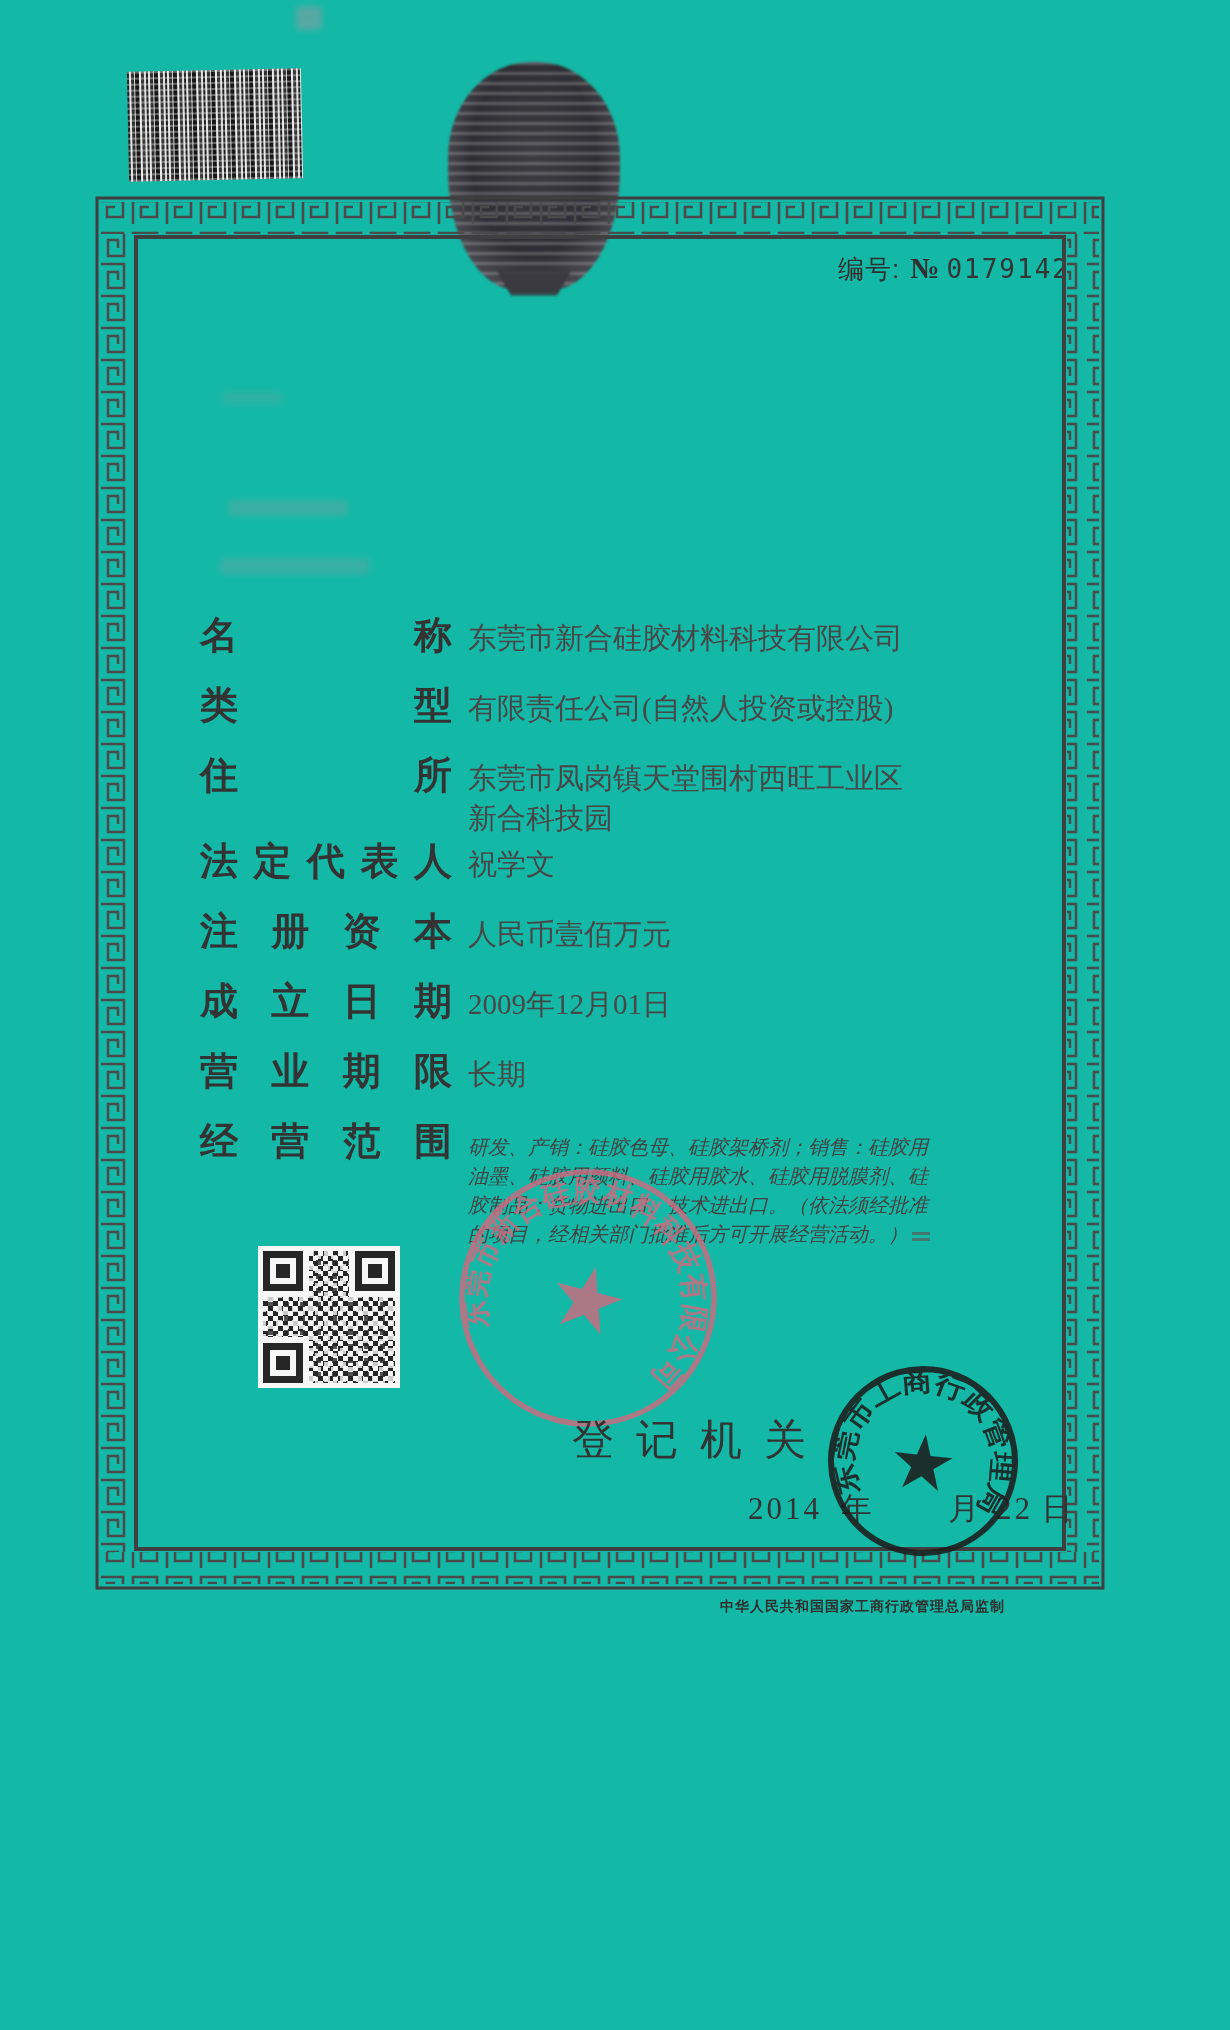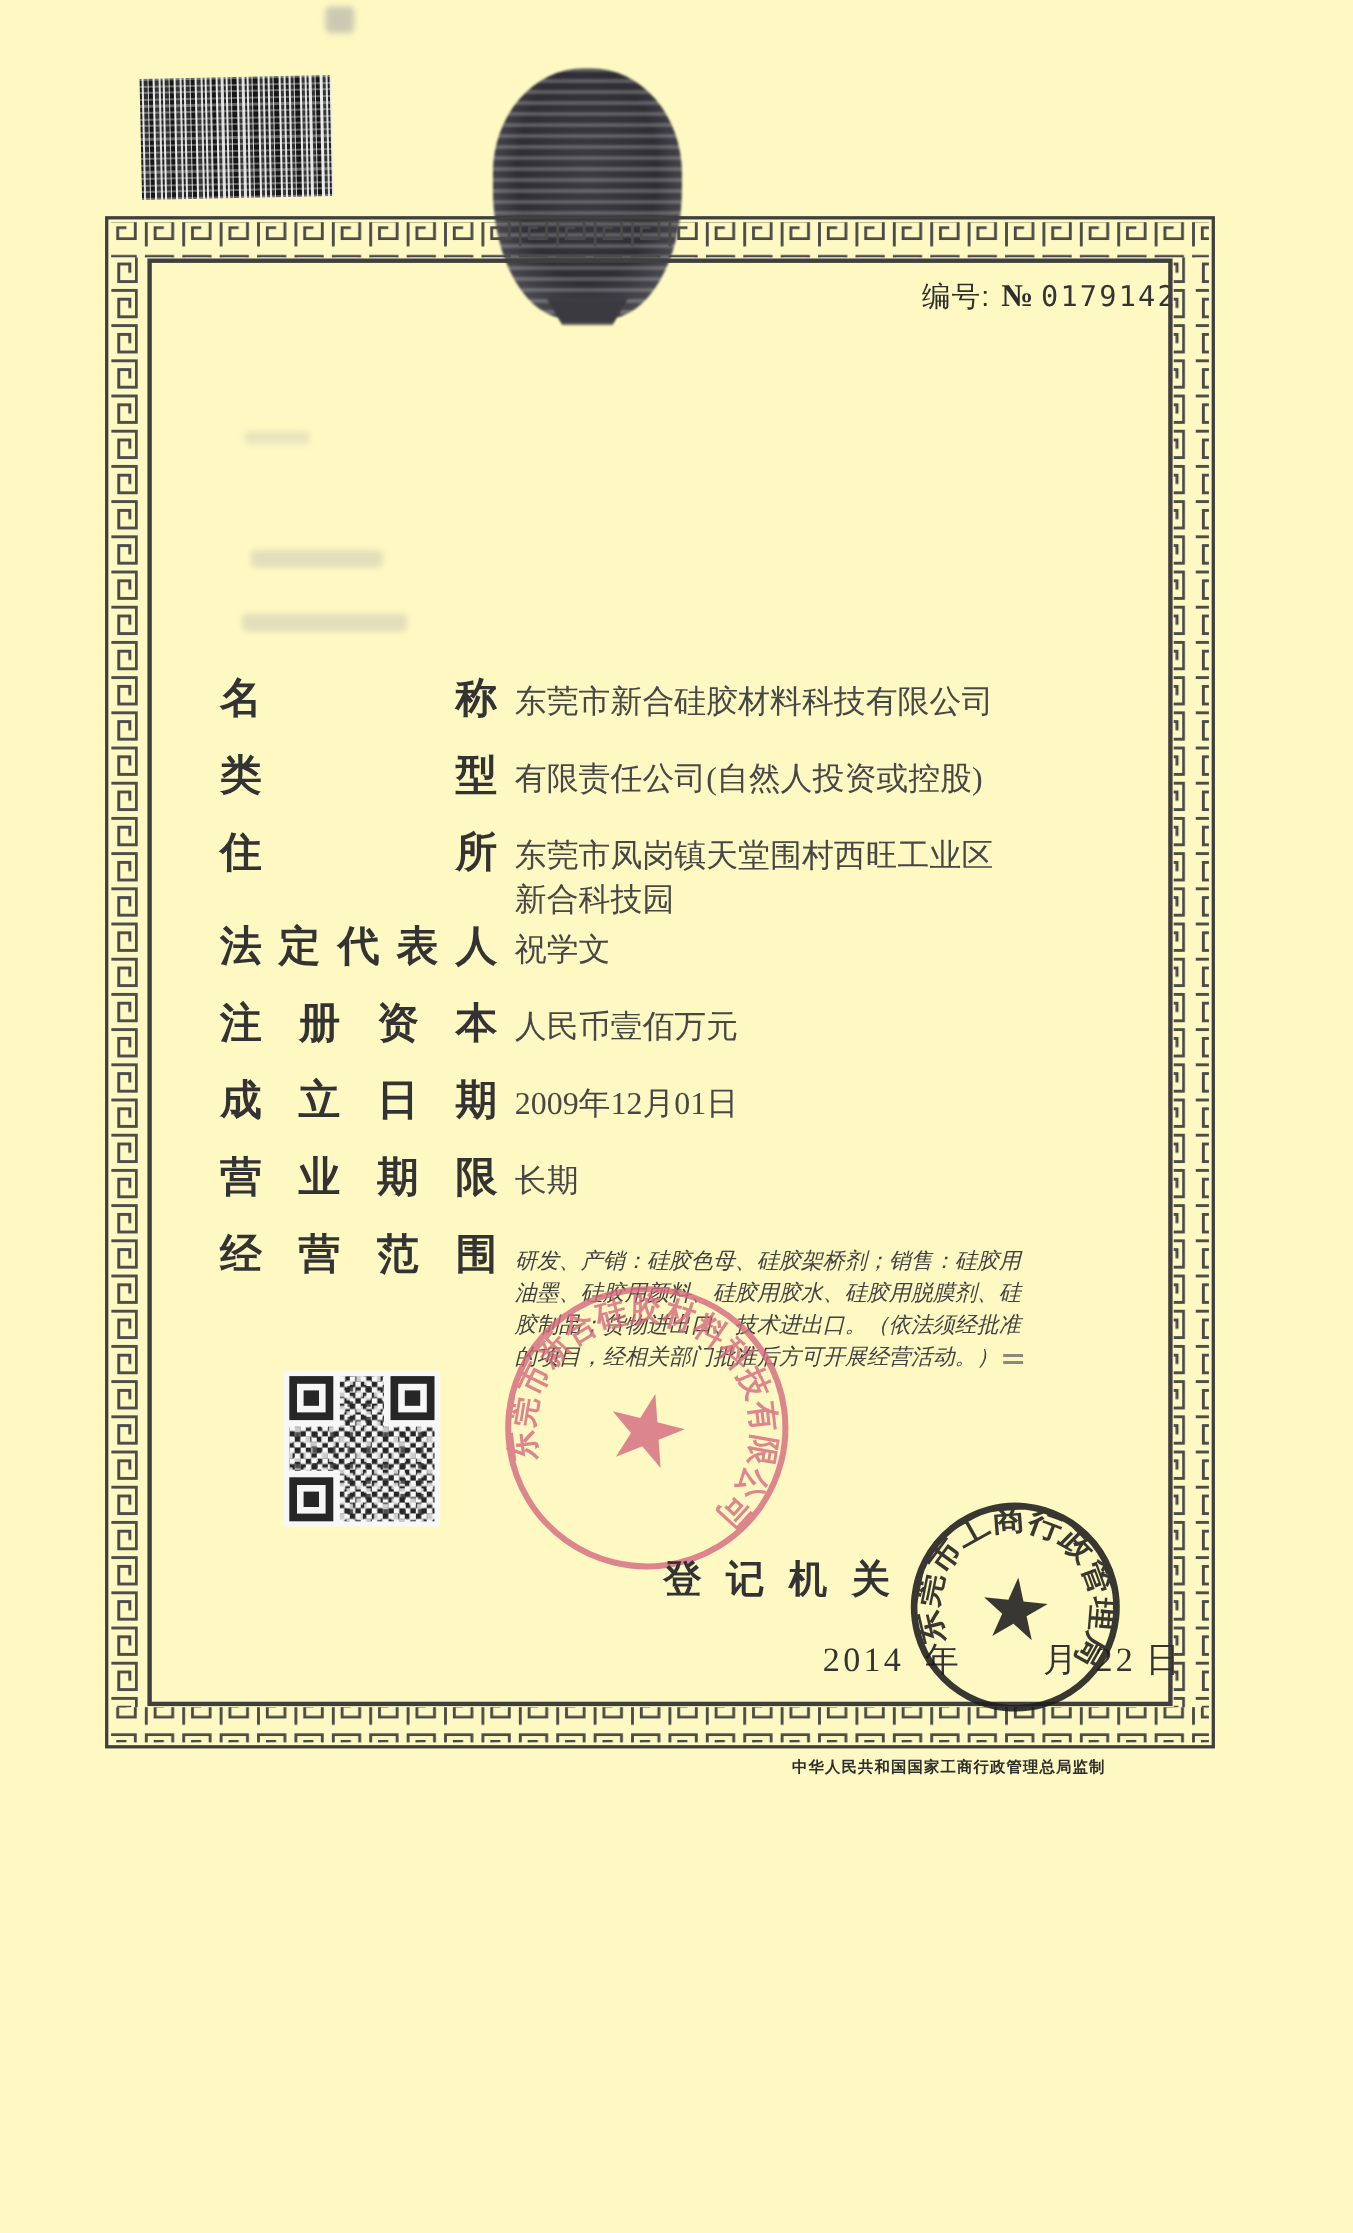--- a/index.html
+++ b/index.html
@@ -1,16 +1,16 @@
 <!DOCTYPE html>
 <html><head>
 <meta charset="utf-8">
 <style>
   html,body{margin:0;padding:0;background:#ffffff;}
-  .page{position:relative;width:1230px;height:2030px;background:#fef9c3;overflow:hidden;
+  .page{position:relative;width:1230px;height:2030px;background:#14b8a6;overflow:hidden;
         font-family:"Liberation Sans",sans-serif;color:#3a3a3a;}
 
   
   .barcode{position:absolute;left:128px;top:70px;width:174px;height:110px;
     background:
       repeating-linear-gradient(0deg, rgba(255,255,255,.35) 0 2px, rgba(0,0,0,0) 2px 6px),
       repeating-linear-gradient(90deg,#1b1b1b 0 2px,#e9e9e9 2px 4px,#2c2c2c 4px 7px,#d6d6d6 7px 8px,#101010 8px 12px,#efefef 12px 14px,#333 14px 17px,#e2e2e2 17px 19px);
     transform:rotate(-1.2deg);filter:blur(.4px) contrast(.95);}
   .emblem{position:absolute;left:448px;top:62px;width:172px;height:228px;
     background:
@@ -46,21 +46,21 @@
     font-size:38px;font-weight:600;color:#333;line-height:46px;}
   .f-value{margin-left:16px;font-family:"Liberation Serif",serif;font-size:29px;
     color:#474747;line-height:40px;}
   .row-scope .f-value{font-size:20px;line-height:29px;width:575px;margin-top:6px;color:#424242;font-style:italic;}
   .scope-smudge{display:inline-block;width:18px;height:10px;vertical-align:middle;
     background:repeating-linear-gradient(0deg,#5a5a5a 0 3px,transparent 3px 6px);opacity:.7;margin-left:4px;}
 
   
   .qr{position:absolute;left:258px;top:1246px;}
   .stamp-red{position:absolute;left:448px;top:1158px;opacity:.8;filter:blur(.3px);}
-  .registry{position:absolute;left:603px;top:1412px;font-size:35px;font-weight:700;
+  .registry{position:absolute;left:572px;top:1412px;font-size:42px;font-weight:400;
     color:#333;letter-spacing:22px;white-space:nowrap;z-index:2;}
   .dateline{position:absolute;left:748px;top:1488px;font-size:31px;color:#333;
     white-space:nowrap;z-index:1;}
   .dateline .d-num{font-family:"Liberation Serif",serif;letter-spacing:3px;}
   .dateline .sp-y{margin:0 58px 0 10px;}
   .dateline .sp-m{margin:0 8px 0 0;}
   .stamp-black{position:absolute;left:818px;top:1356px;opacity:.88;z-index:3;}
 
   .footer-left{position:absolute;left:100px;top:1598px;font-size:20px;color:#3c3c3c;
     font-family:"DejaVu Sans Mono",monospace;letter-spacing:.5px;}

